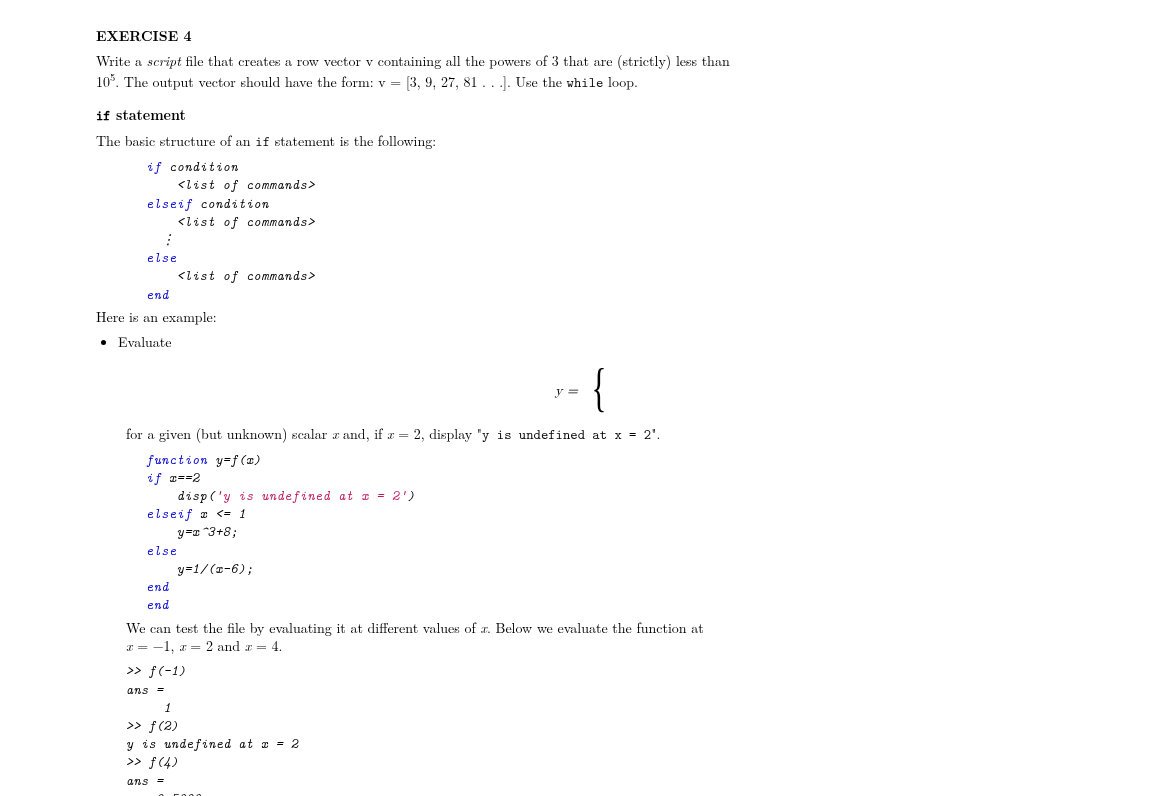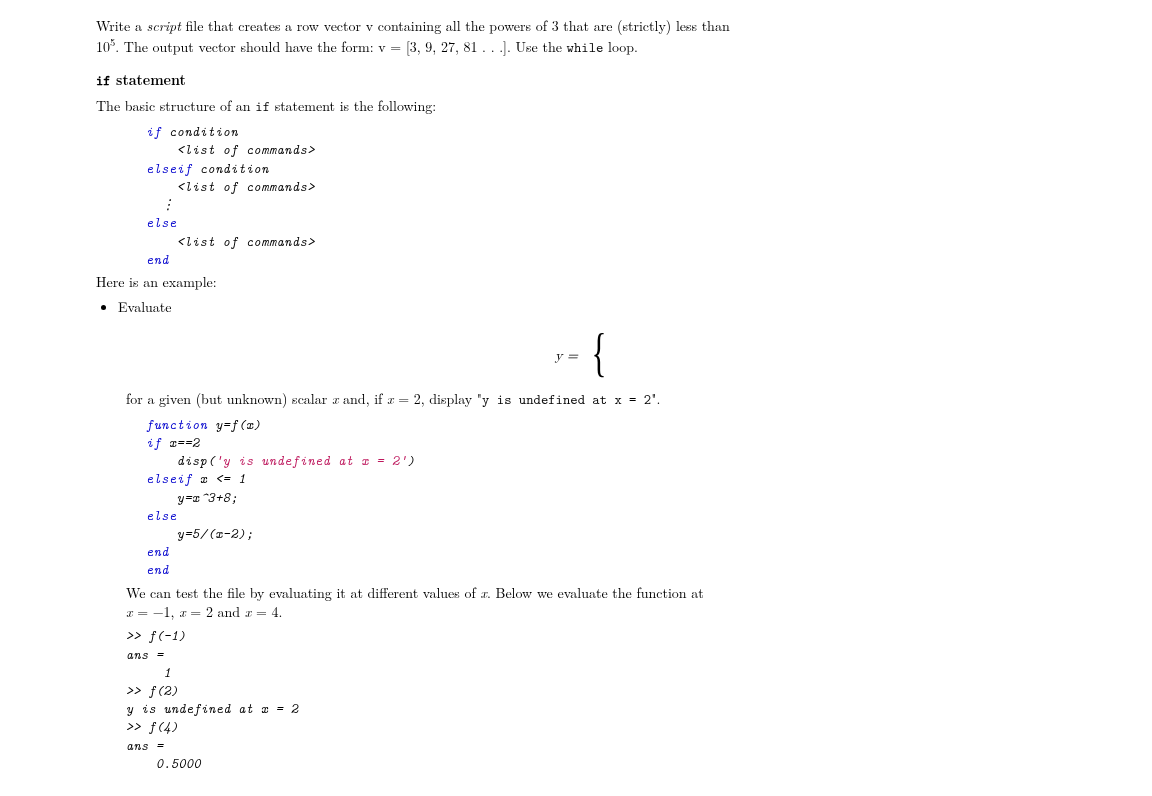--- a/index.html
+++ b/index.html
@@ -52,20 +52,21 @@
   .frac .num { border-bottom: 0.7px solid #000; padding: 0 4px; }
   .frac .den { padding: 0 4px; }
   ul.bullet { list-style: disc; margin: 4px 0 2px 22px; padding: 0; }
   ul.bullet li { margin-bottom: 11px; }
   .indent-block { margin-left: 30px; }
 </style>
 </head>
 <body>
 
 <div>
+  <p class="section-head">EXERCISE 4</p>
   <p>
     <span>Write a </span><span class="it">script</span><span> file that creates a row vector v containing all the powers of 3 that are (strictly) less than</span><br>
     <span>10</span><sup>5</sup><span>. The output vector should have the form: v = [3, 9, 27, 81 . . .]. Use the </span><span class="tt">while</span><span> loop.</span>
   </p>
 </div>
 
 <p class="section-head">
   <span class="tt">if</span><span> statement</span>
 </p>
 <p>
@@ -97,21 +98,21 @@
 <p>
   <span>for a given (but unknown) scalar </span><span class="it">x</span><span> and, if </span><span class="it">x</span><span> = 2, display "</span><span class="tt">y is undefined at x = 2</span><span>".</span>
 </p>
 
 <pre class="code" style="margin-left:20px"><span class="kw">function</span><span> y=f(x)</span>
 <span class="kw">if</span><span> x==2</span>
 <span>    disp(</span><span class="str">'y is undefined at x = 2'</span><span>)</span>
 <span class="kw">elseif</span><span> x &lt;= 1</span>
 <span>    y=x^3+8;</span>
 <span class="kw">else</span>
-<span>    y=5/(x-2);</span>
+<span>    y=1/(x-6);</span>
 <span class="kw">end</span>
 <span class="kw">end</span></pre>
 
 <p>
   <span>We can test the file by evaluating it at different values of </span><span class="it">x</span><span>.  Below we evaluate the function at</span><br>
   <span class="it">x</span><span> = −1, </span><span class="it">x</span><span> = 2 and </span><span class="it">x</span><span> = 4.</span>
 </p>
 
 <pre class="code" style="margin-left:0; color:#000; letter-spacing:0.4px"><span>&gt;&gt; f(-1)</span>
 <span>ans =</span>

